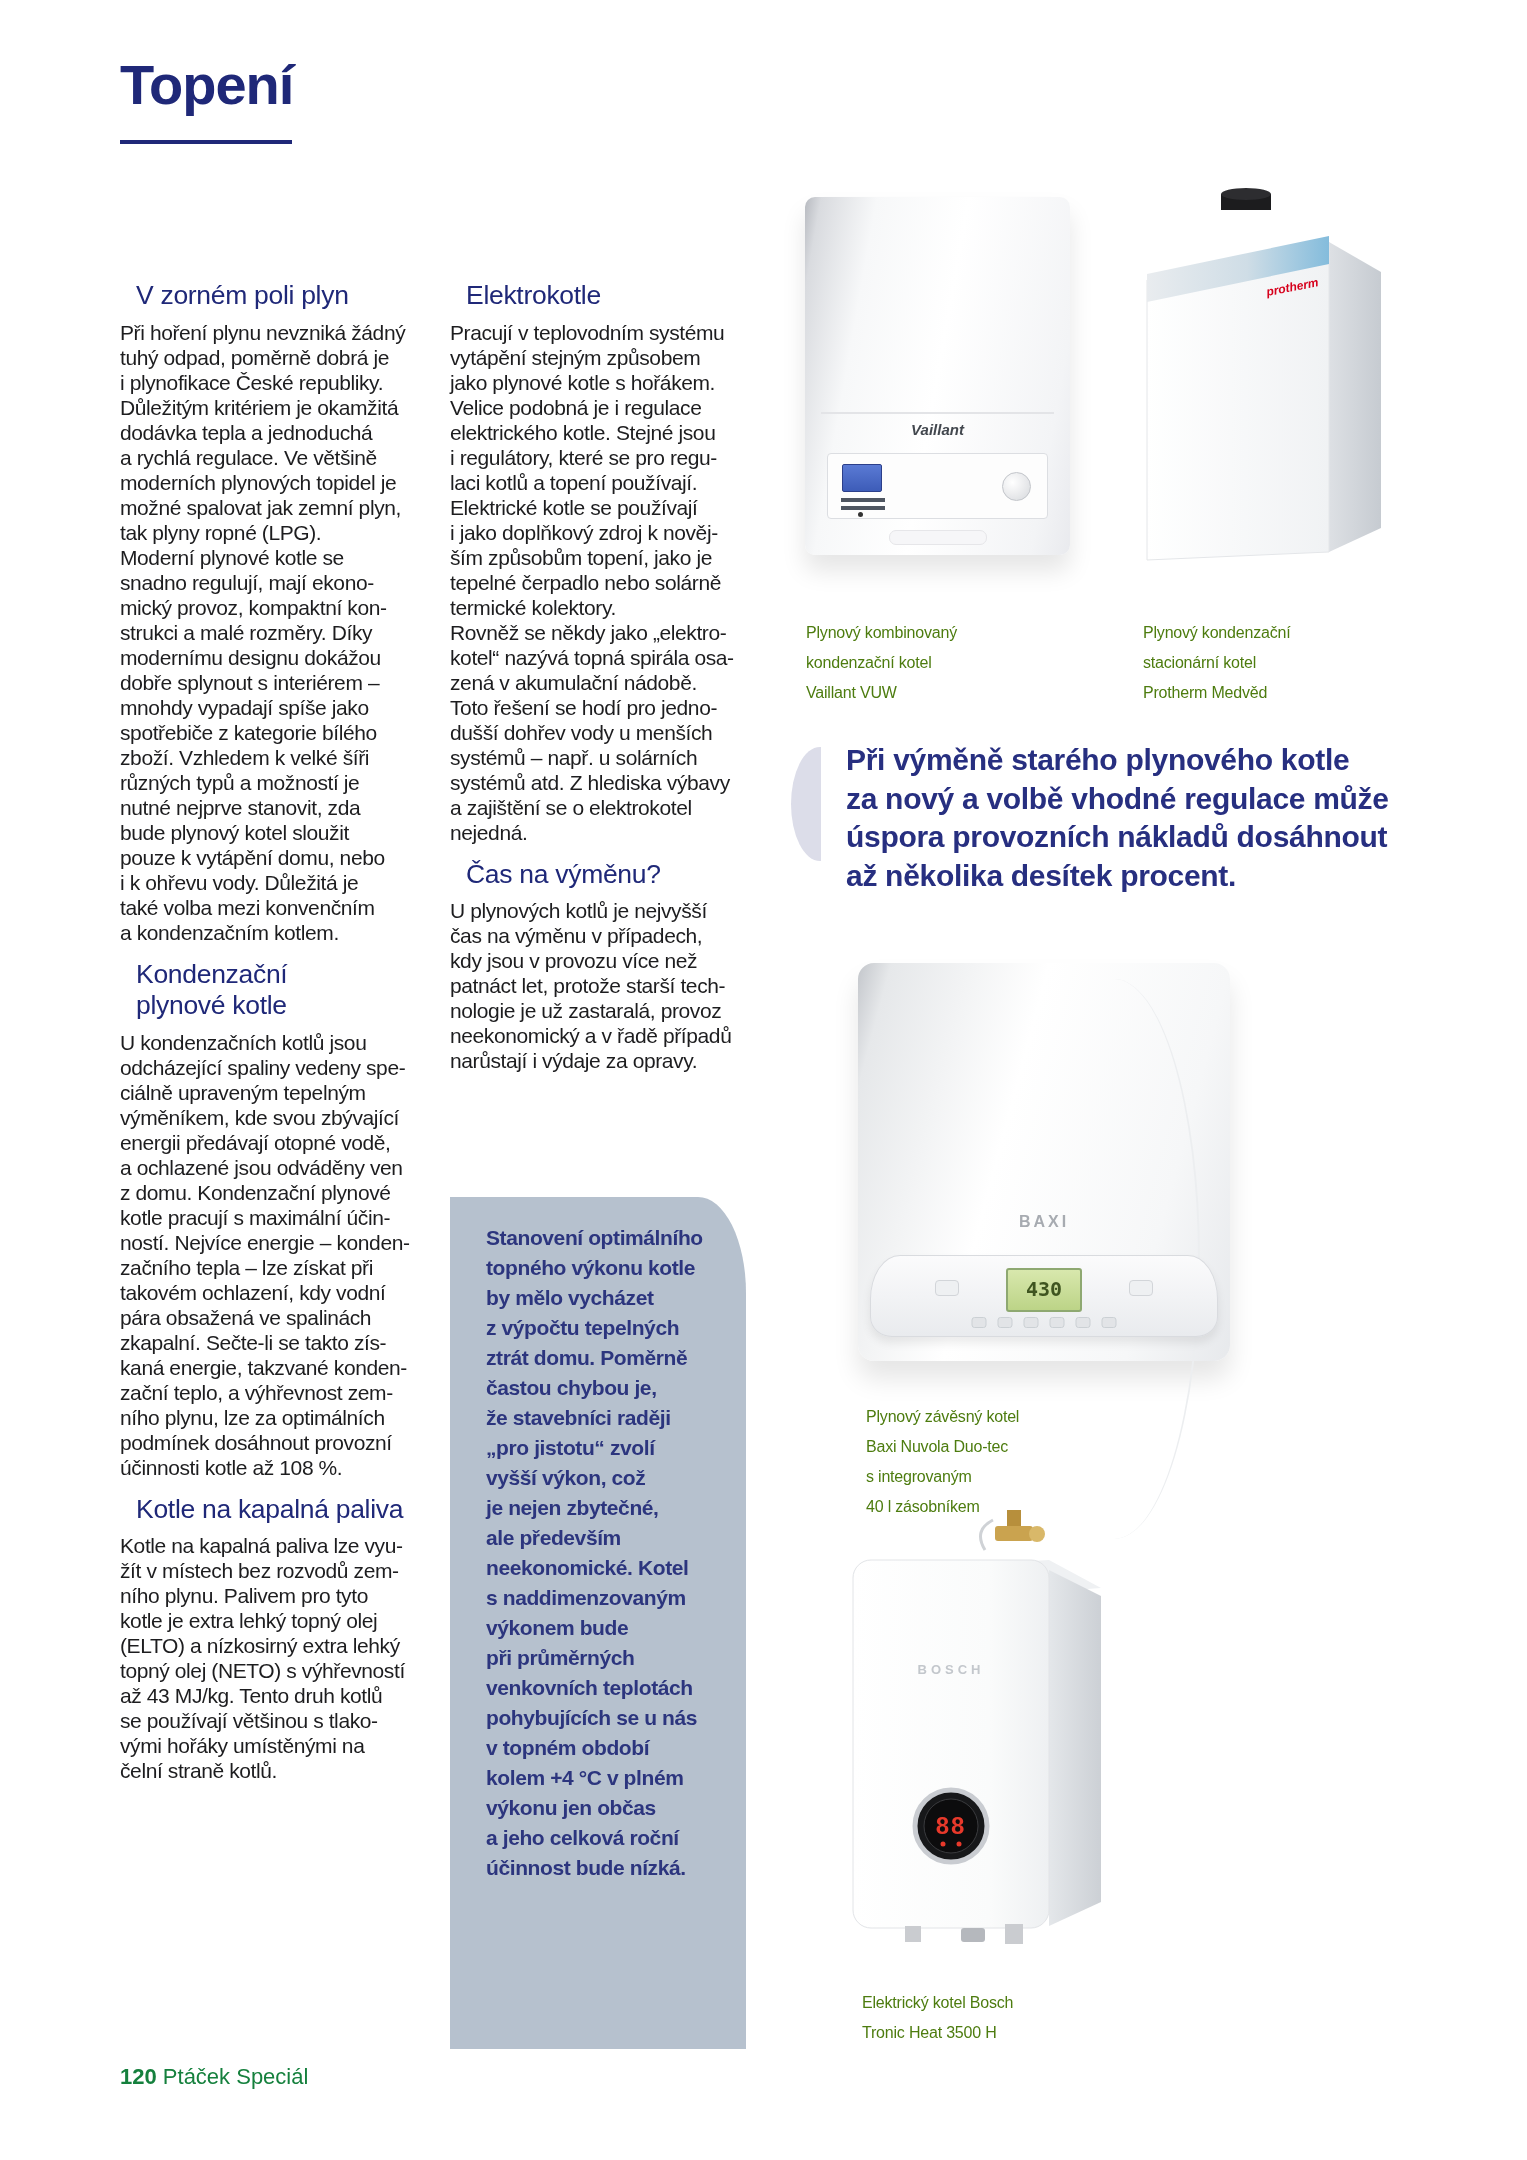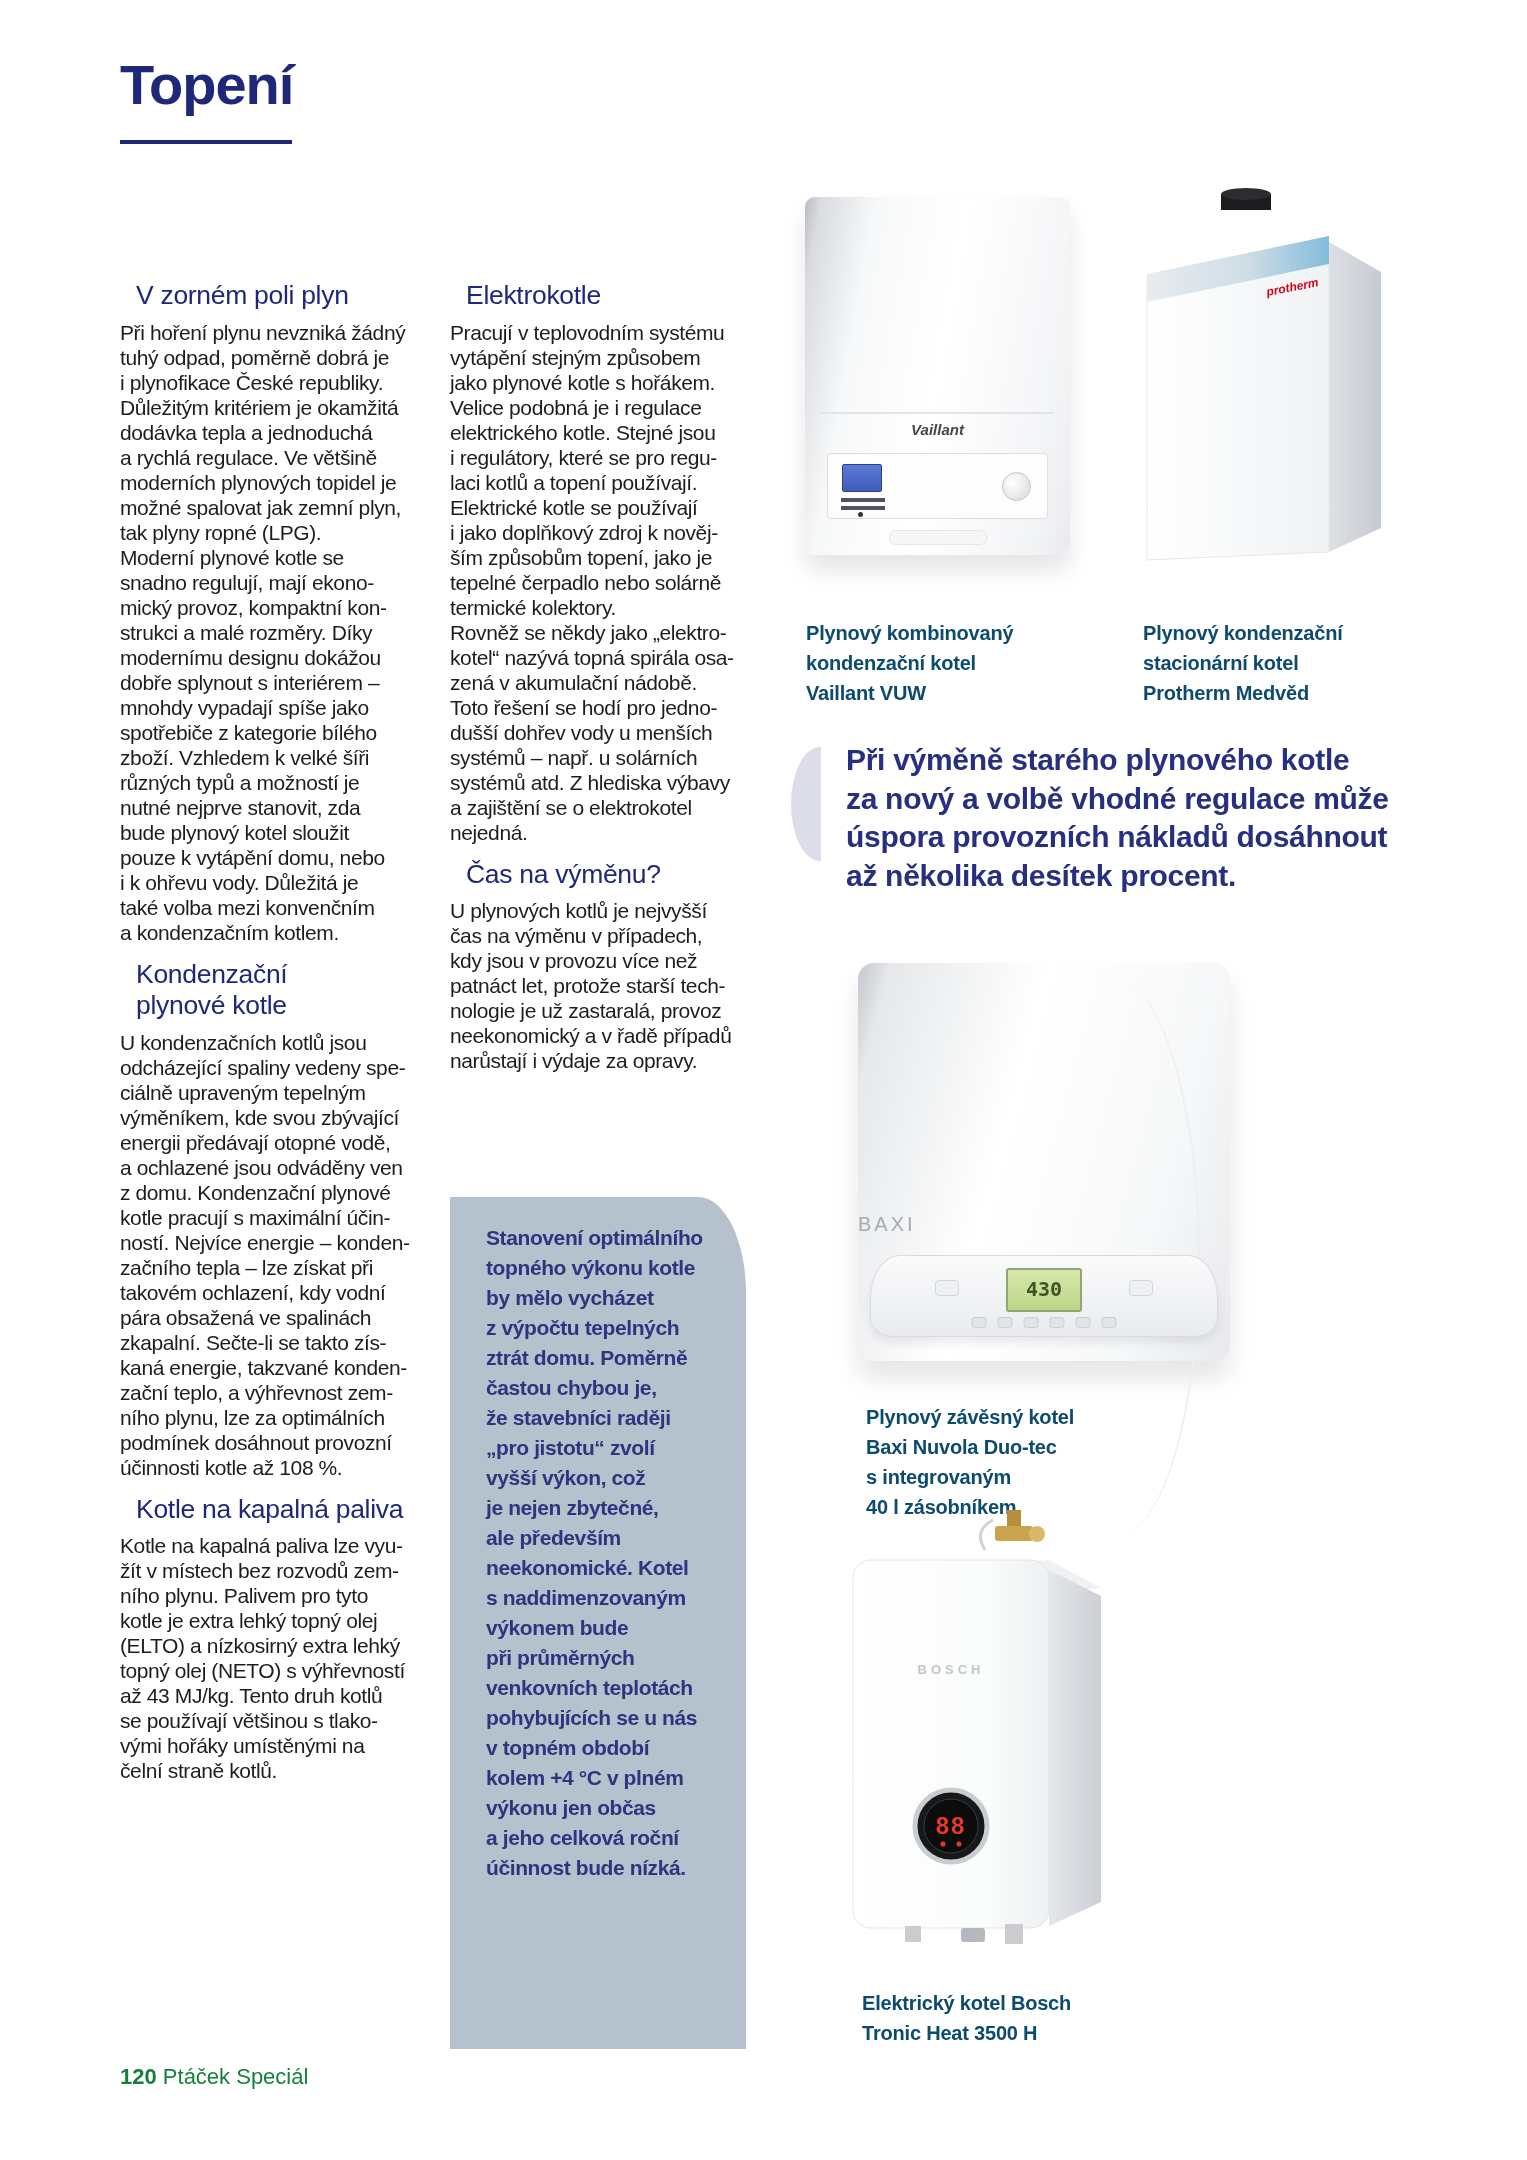--- a/index.html
+++ b/index.html
@@ -43,22 +43,22 @@
   
   .quote-mark-wrap{ position:absolute; left:791px; top:747px; width:30px; height:114px; overflow:hidden; }
   .quote-mark{ width:58px; height:114px; border-radius:50%; background:#dcdde9; }
   .quote-text{
     position:absolute; left:846px; top:741px; margin:0; width:620px;
     font-size:30px; line-height:38.5px; font-weight:bold; color:#272f80;
     letter-spacing:-0.3px; white-space:pre-line;
   }
   
   .caption{
-    position:absolute; margin:0; font-size:20px; line-height:30px; font-weight:bold;
-    color:#0c4a6e; letter-spacing:-0.2px; white-space:pre-line;
+    position:absolute; margin:0; font-size:16px; line-height:30px; font-weight:normal;
+    color:#4d7c0f; letter-spacing:-0.2px; white-space:pre-line;
   }
   .cap-vaillant{ left:806px; top:618px; }
   .cap-protherm{ left:1143px; top:618px; }
   .cap-baxi{ left:866px; top:1402px; }
   .cap-bosch{ left:862px; top:1988px; }
   .footer{ position:absolute; left:120px; top:2064px; font-size:22px; color:#15803d; }
   .footer .num{ font-weight:bold; }
   
   .product{ position:absolute; }
   .vaillant{ left:805px; top:197px; width:265px; height:358px; }
@@ -82,22 +82,22 @@
   .v-strip{ position:absolute; left:50%; transform:translateX(-50%); bottom:10px; width:96px; height:13px;
     background:#f6f6f8; border:1px solid #e6e6e9; border-radius:7px; }
   .baxi{ left:858px; top:963px; width:372px; height:398px; }
   .bx-body{
     position:absolute; inset:0; border-radius:16px;
     background:linear-gradient(105deg,#c3c6cb 0%,#e6e8ea 7%,#ffffff 40%,#f6f7f8 78%,#e7e9ec 100%);
     box-shadow:0 18px 26px rgba(0,0,0,0.10);
   }
   .bx-arc{ position:absolute; right:30px; top:16px; width:170px; height:560px;
     border-right:2px solid #eceef0; border-radius:50%; }
-  .bx-logo{ position:absolute; left:0; right:0; top:250px; 
-    font-size:20px; font-weight:normal; color:#a7abb1; letter-spacing:3px; }
+  .bx-logo{ position:absolute; left:0; right:0; top:250px; text-align:center;
+    font-size:16px; font-weight:bold; color:#a7abb1; letter-spacing:3px; }
   .bx-panel{ position:absolute; left:12px; right:12px; top:292px; height:80px;
     background:linear-gradient(#fbfbfc,#e9ebee); border:1px solid #d9dbdf;
     border-radius:30px 30px 22px 22px / 44px 44px 20px 20px; box-shadow:0 6px 10px rgba(0,0,0,0.08); }
   .bx-lcd{ position:absolute; left:50%; transform:translateX(-50%); top:12px; width:72px; height:40px;
     background:linear-gradient(#d8e8ad,#bcd487); border:2px solid #8ea871; border-radius:3px;
     color:#3f5520; font-family:"DejaVu Sans Mono", monospace; font-weight:bold; font-size:20px;
     text-align:center; line-height:38px; }
   .bx-btnrow{ position:absolute; left:50%; transform:translateX(-50%); bottom:8px; display:flex; gap:11px; }
   .bx-btnrow span{ width:13px; height:9px; background:#e2e4e7; border:1px solid #cbd0d4; border-radius:3px; }
   .bx-sidebtn{ position:absolute; top:24px; width:22px; height:14px; background:#eef0f2;

